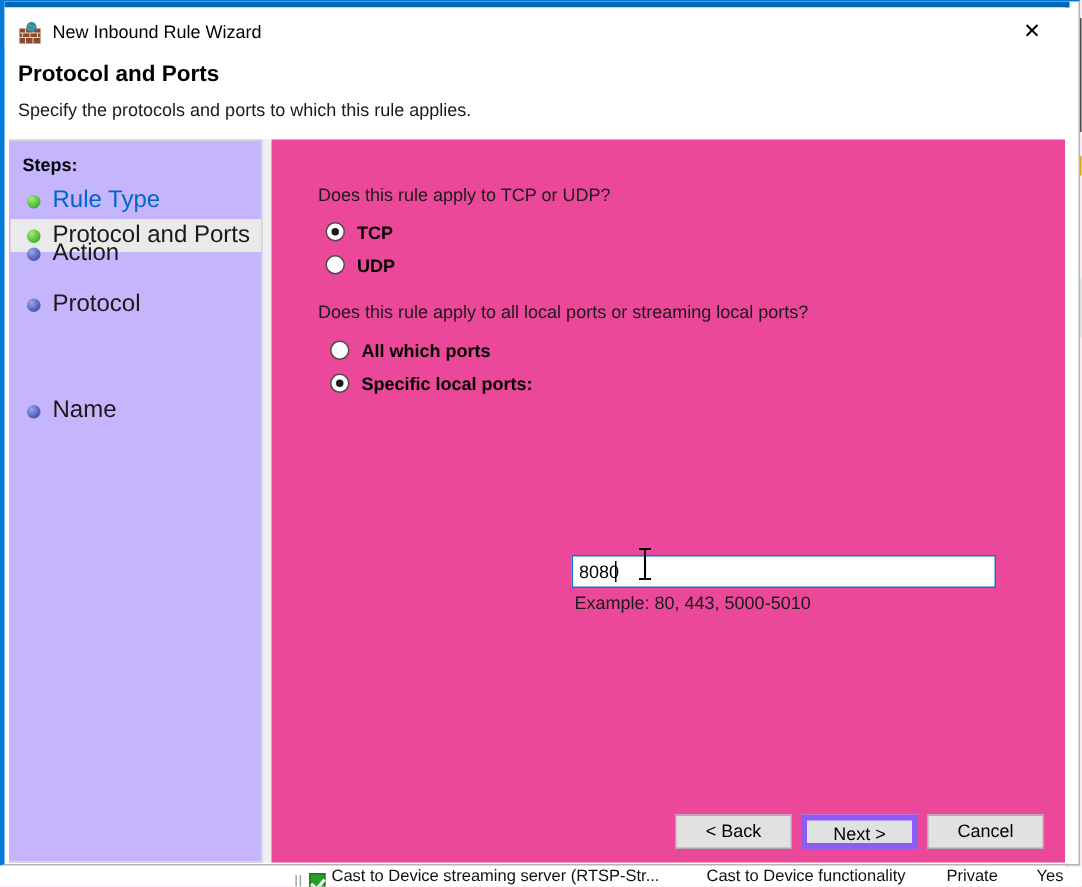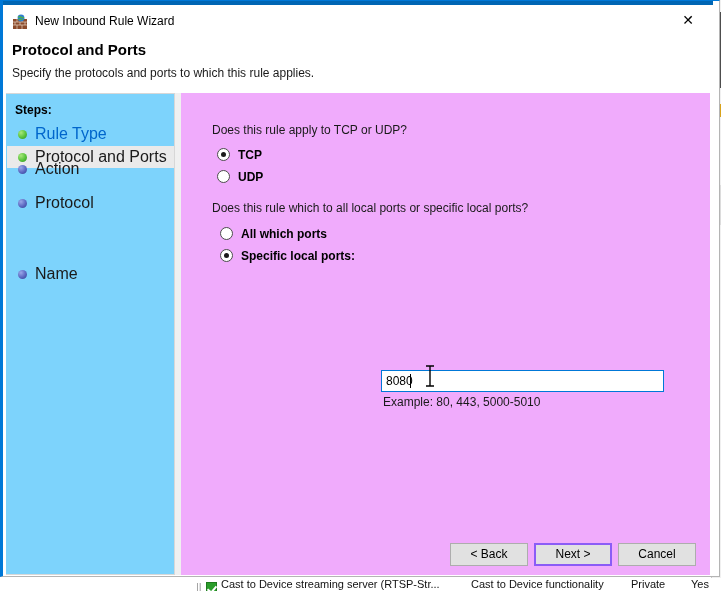--- a/index.html
+++ b/index.html
@@ -162,21 +162,21 @@
     position: absolute;
     left: 3px; top: 92px;
     width: 704px; height: 482px;
     background: #f0f0f0;
   }
 
   #sidebar {
     position: absolute;
     left: 0; top: 0;
     width: 169px; height: 482px;
-    background: #7dd3fc;
+    background: #c4b5fd;
     border: 1px solid #d7d7d7;
     border-left: none;
     box-sizing: border-box;
   }
   #steps-label {
     position: absolute;
     left: 9px; top: 9px;
     font-size: 12px;
     font-weight: bold;
     color: #000000;
@@ -207,21 +207,21 @@
     font-size: 16px;
     color: #1a1a1a;
     white-space: nowrap;
   }
   .step-label.link { color: #0066cc; cursor: default; }
 
   #content {
     position: absolute;
     left: 175px; top: 0;
     width: 529px; height: 482px;
-    background: #f0abfc;
+    background: #ec4899;
   }
 
   .question {
     position: absolute;
     font-size: 12px;
     color: #1a1a1a;
     white-space: nowrap;
   }
   #q1 { left: 31px; top: 30px; }
   #q2 { left: 31px; top: 108px; }
@@ -313,21 +313,21 @@
     border: 1px solid #adadad;
     box-sizing: border-box;
     font-size: 12px;
     color: #000000;
     text-align: center;
     line-height: 21px;
     cursor: default;
     pointer-events: auto;
   }
   .btn.focused {
-    border: 2px solid #8b5cf6;
+    border: 4px solid #8b5cf6;
     line-height: 19px;
   }
   #btn-back   { left: 269px; top: 450px; width: 78px; }
   #btn-next   { left: 353px; top: 450px; width: 78px; }
   #btn-cancel { left: 437px; top: 450px; width: 78px; }
 </style>
 </head>
 <body>
 
 <div id="bg-console">
@@ -412,21 +412,21 @@
       <div class="radio-row" id="r-tcp">
         <span class="radio checked"></span>
         <span class="radio-label">TCP</span>
       </div>
 
       <div class="radio-row" id="r-udp">
         <span class="radio"></span>
         <span class="radio-label">UDP</span>
       </div>
 
-      <div class="question" id="q2">Does this rule which to all local ports or specific local ports?</div>
+      <div class="question" id="q2">Does this rule apply to all local ports or streaming local ports?</div>
 
       <div class="radio-row" id="r-all">
         <span class="radio"></span>
         <span class="radio-label">All which ports</span>
       </div>
 
       <div class="radio-row" id="r-spec">
         <span class="radio checked"></span>
         <span class="radio-label">Specific local ports:</span>
       </div>

